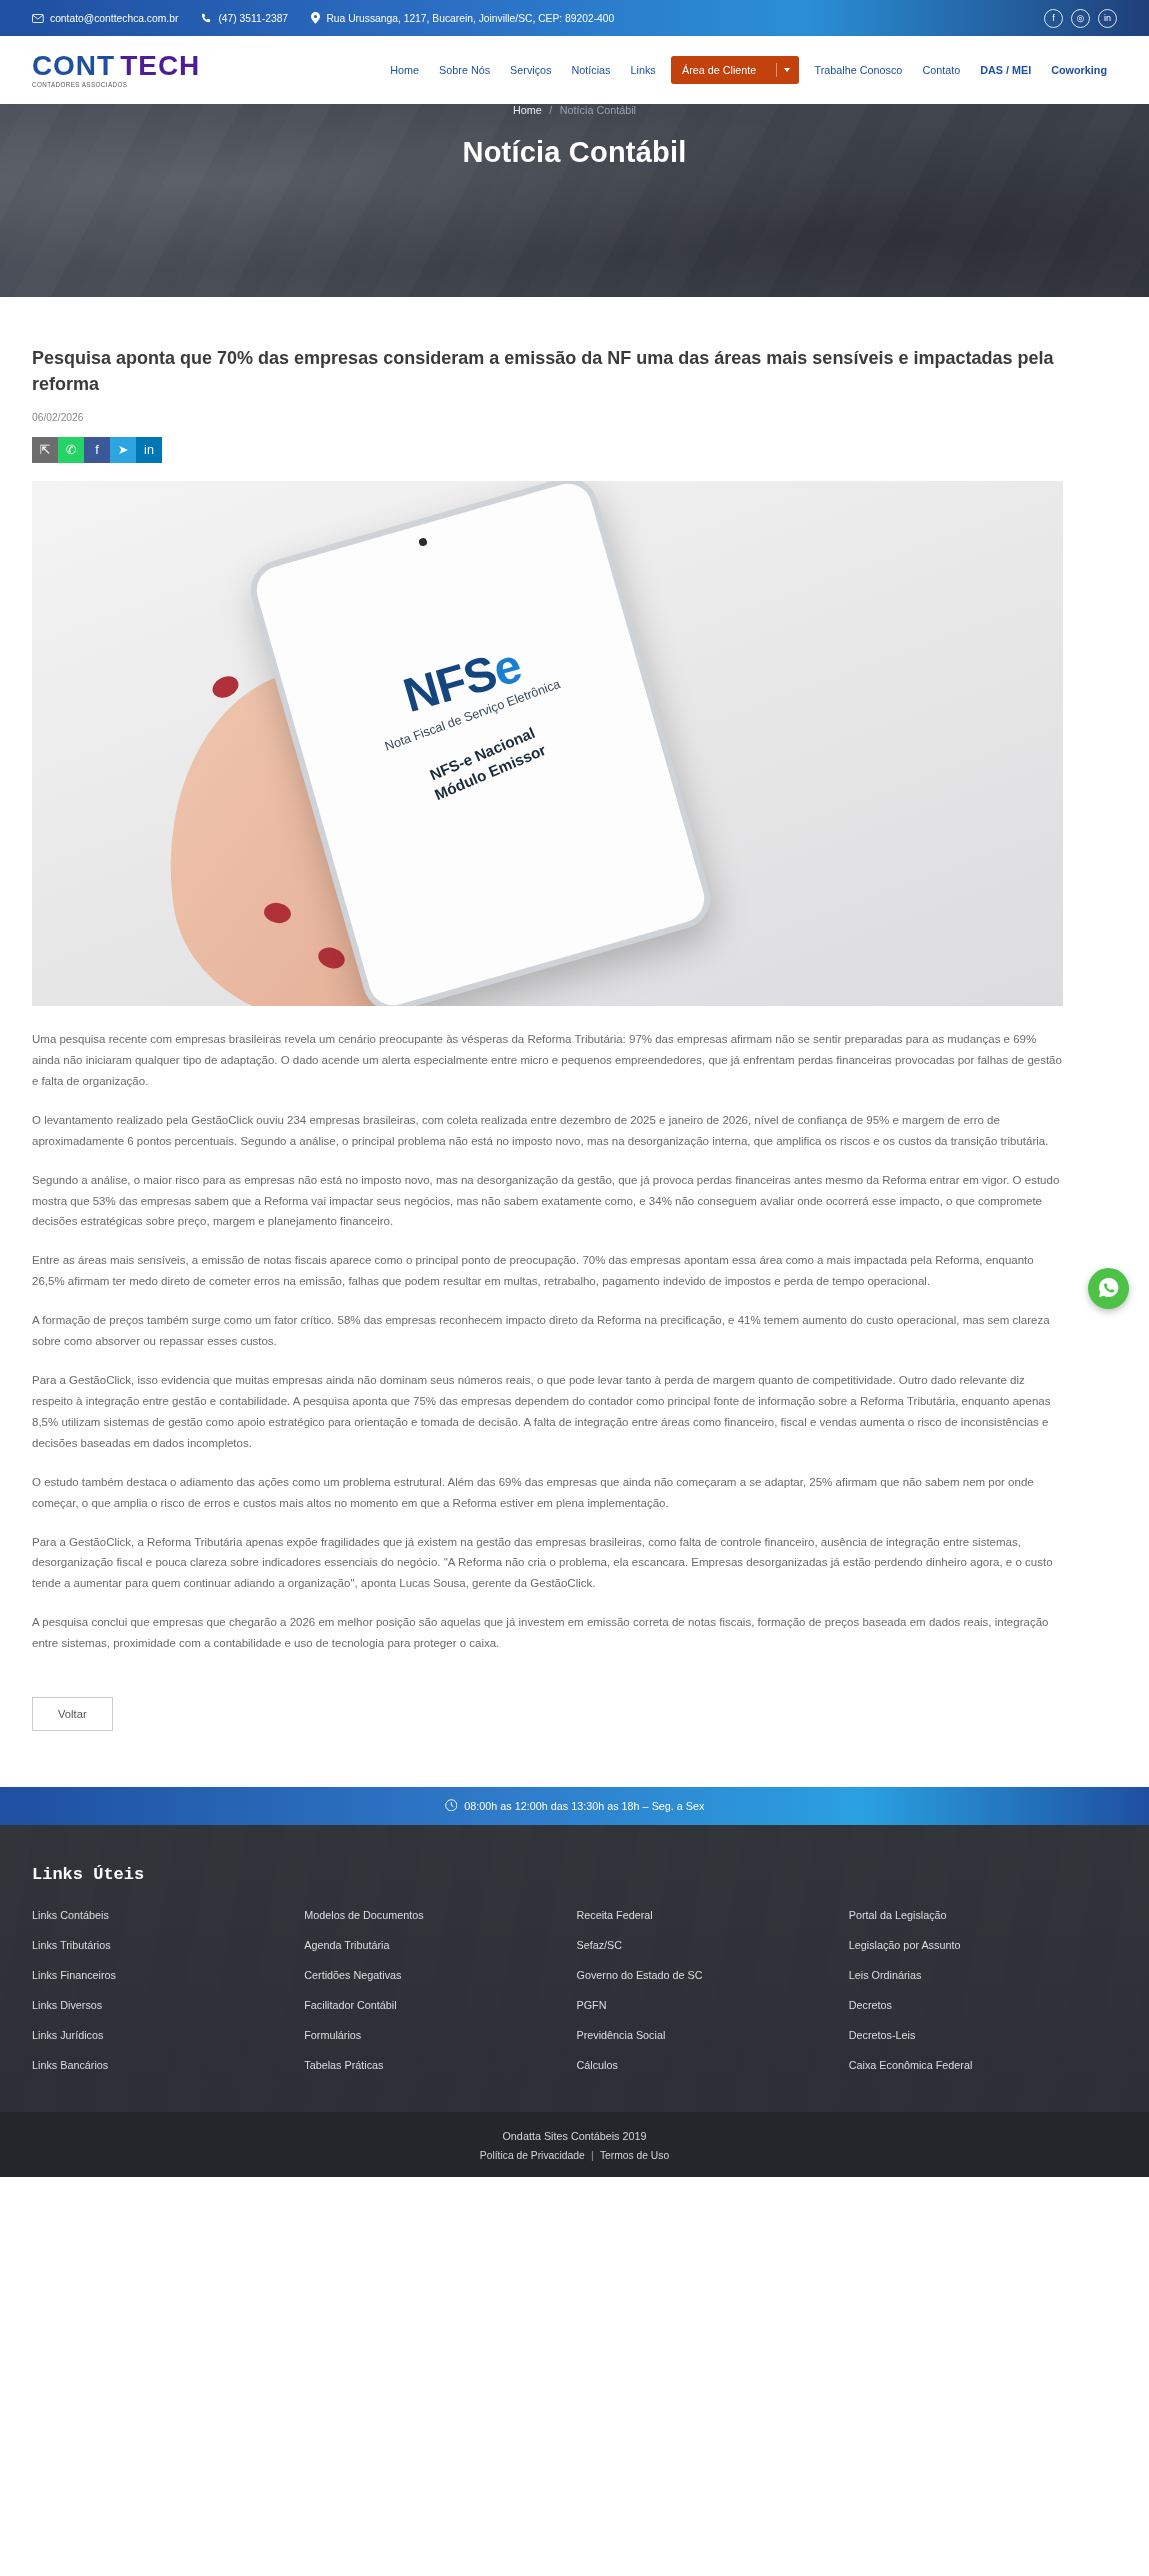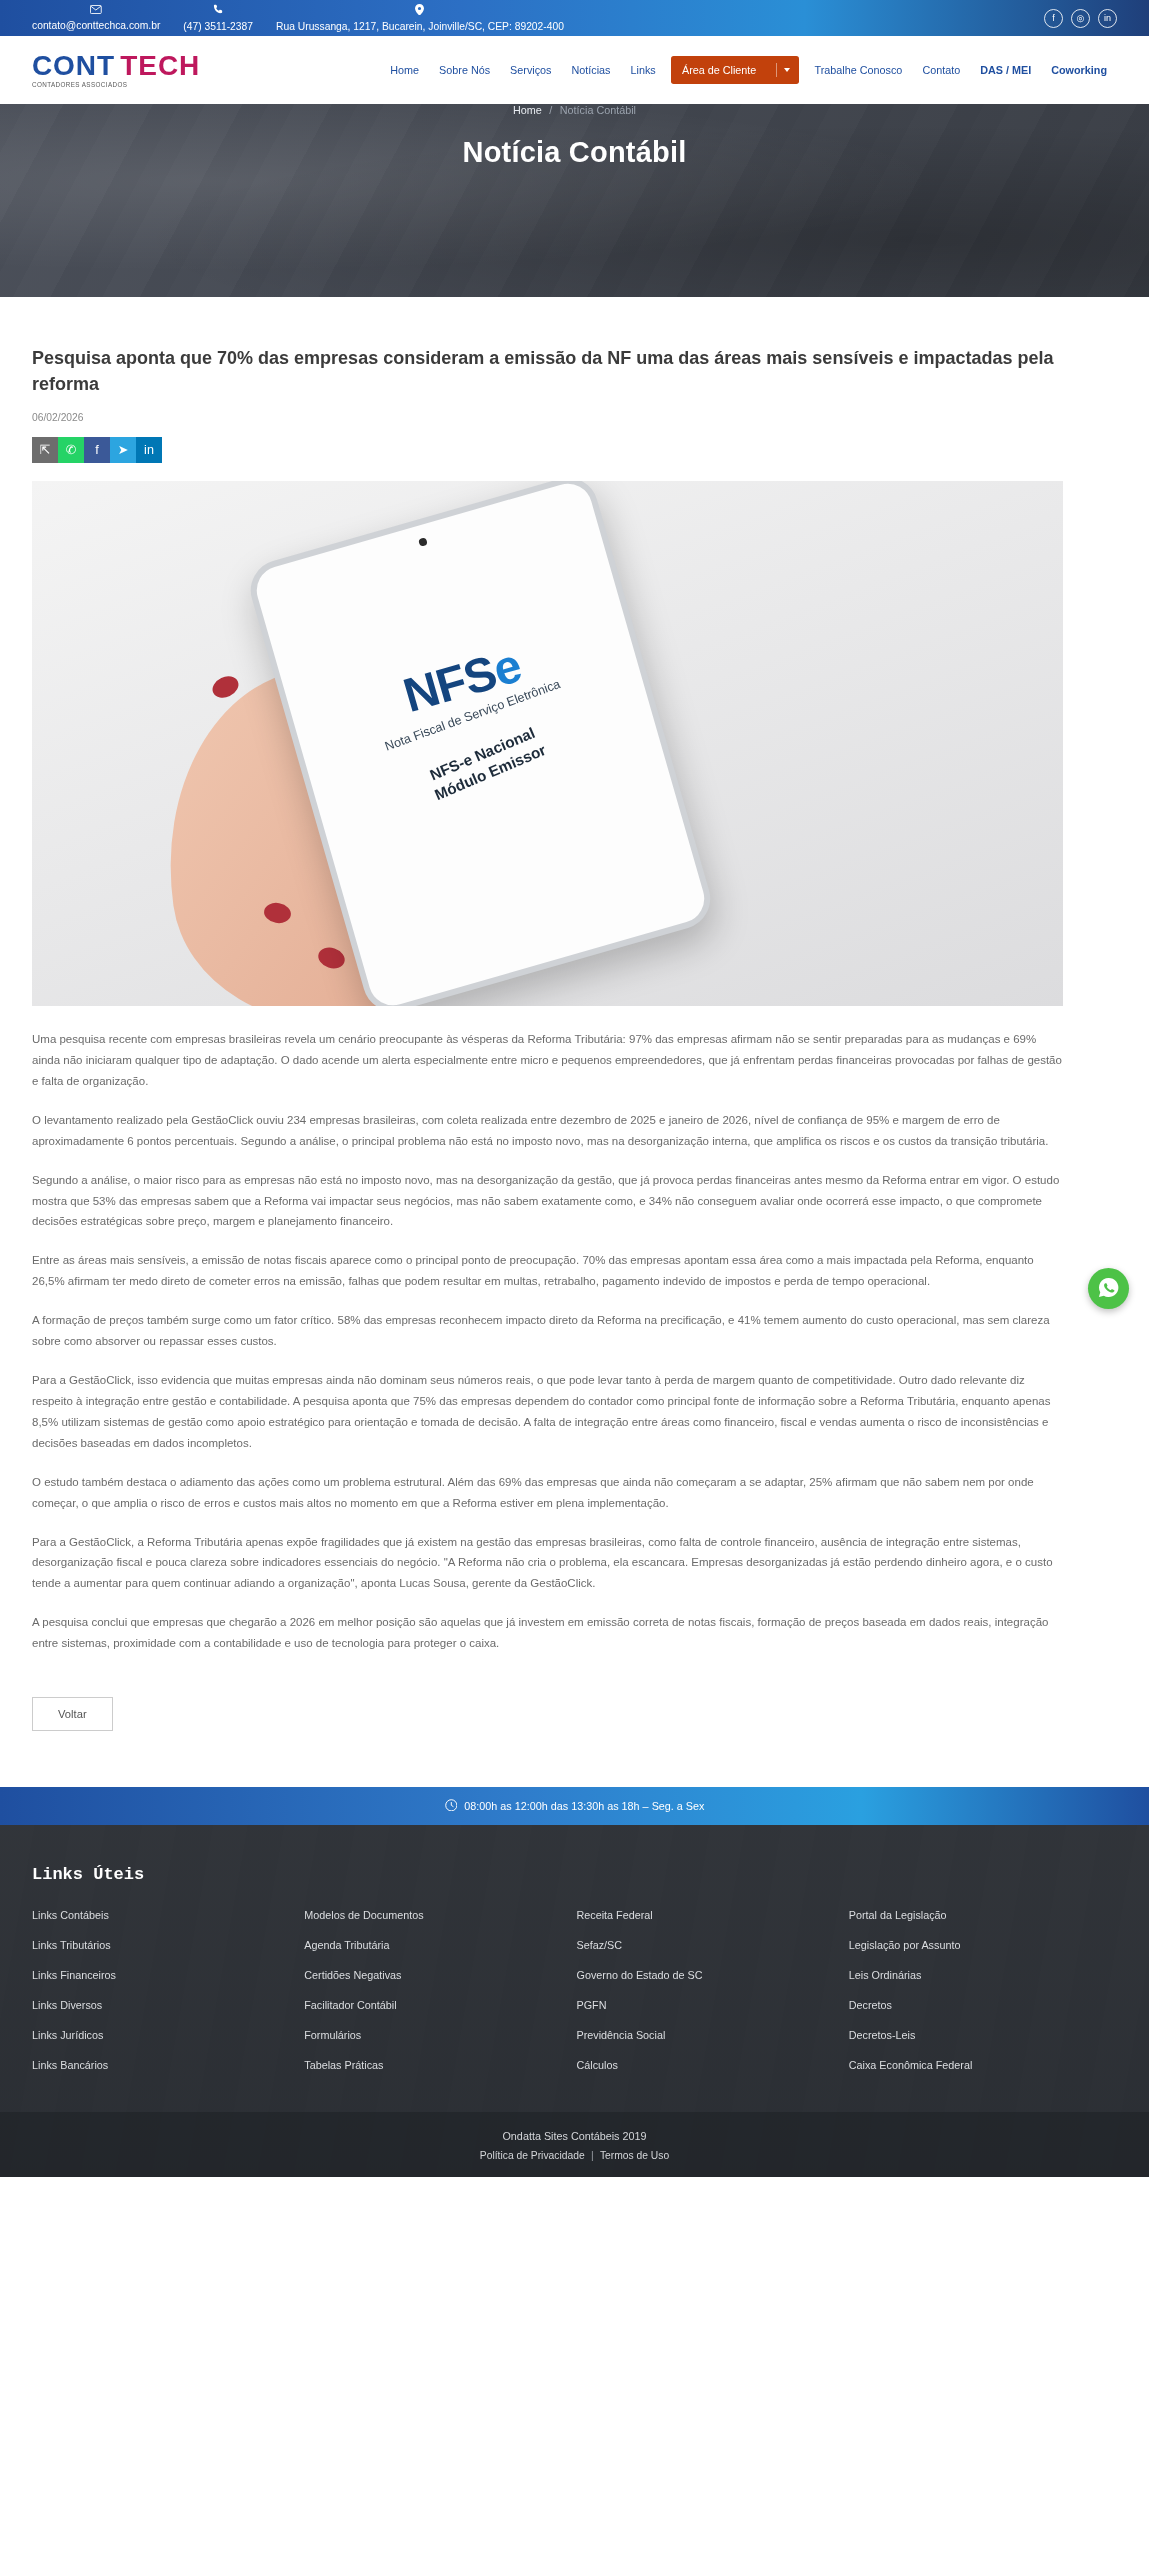--- a/index.html
+++ b/index.html
@@ -14,21 +14,21 @@
   
   .topbar {
     height: 36px;
     background: linear-gradient(90deg, #1f4fa0 0%, #2c6fc4 40%, #2a8fd6 70%, #1f3f7a 100%);
     display: flex;
     align-items: center;
     padding: 0 32px;
     color: #fff;
     font-size: 10.3px;
   }
-  .topbar .ti { display: flex; align-items: center; gap: 6.3px; margin-right: 23px; white-space: nowrap; flex-direction: column; }
+  .topbar .ti { display: flex; align-items: center; gap: 6.3px; margin-right: 23px; white-space: nowrap; }
   .topbar .ti svg { display:block; }
   .topbar .spacer { flex: 1; }
   .social { display: flex; gap: 8px; align-items: center; }
   .social .circ {
     width: 19px; height: 19px; border-radius: 50%;
     border: 0.9px solid rgba(255,255,255,.85);
     display: flex; align-items: center; justify-content: center;
     color: #fff; font-size: 9px;
   }
 
@@ -40,21 +40,21 @@
     align-items: center;
     padding: 0 32px;
   }
   .logo { display: flex; align-items: center; gap: 0; }
   .logo-text { line-height: 1; position: relative; }
   .logo-cont {
     font-size: 28px; font-weight: 700; color: #1f4fa0; letter-spacing: 0.9px;
     font-family: "Liberation Sans", sans-serif;
   }
   .logo-tech {
-    font-size: 28px; font-weight: 700; color: #be185d; letter-spacing: 0.9px;
+    font-size: 28px; font-weight: 700; color: #4c1d95; letter-spacing: 0.9px;
     margin-left: 5.4px;
   }
   .logo-sub { font-size: 6.3px; color: #5a5a5a; letter-spacing: 0.4px; margin-top: 1.8px; }
 
   .nav { margin-left: auto; display: flex; align-items: center; gap: 0; }
   .nav a {
     font-size: 10.8px; color: #1f4fa0; text-decoration: none;
     padding: 8px 10px; white-space: nowrap; font-weight: 400;
   }
   .nav a.bold { font-weight: 700; }

